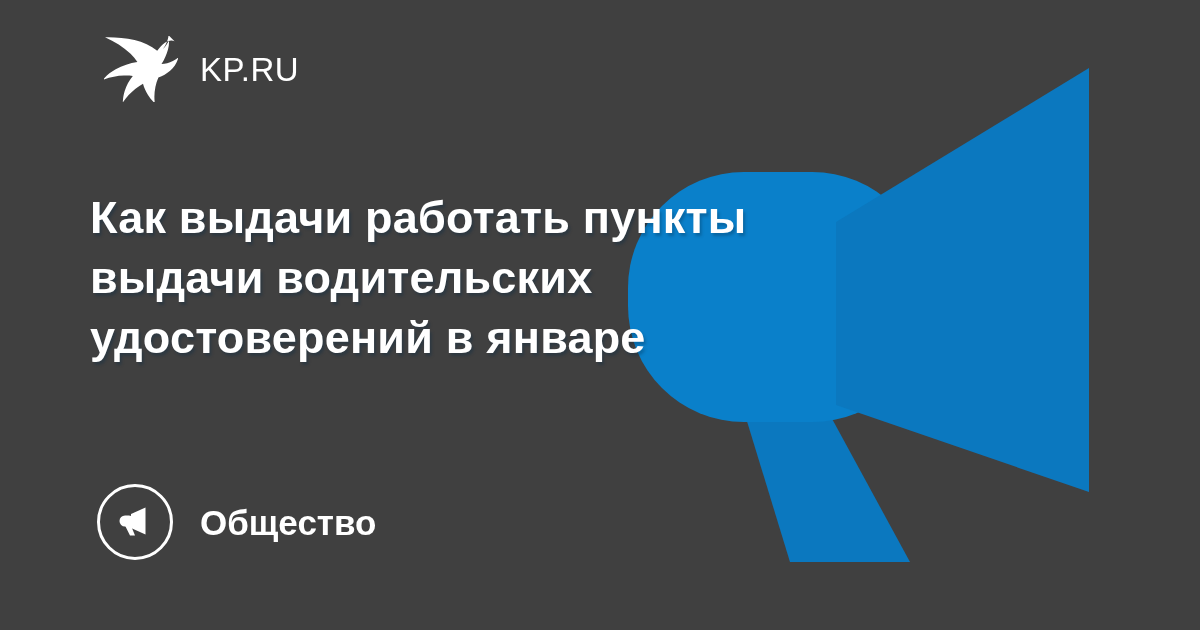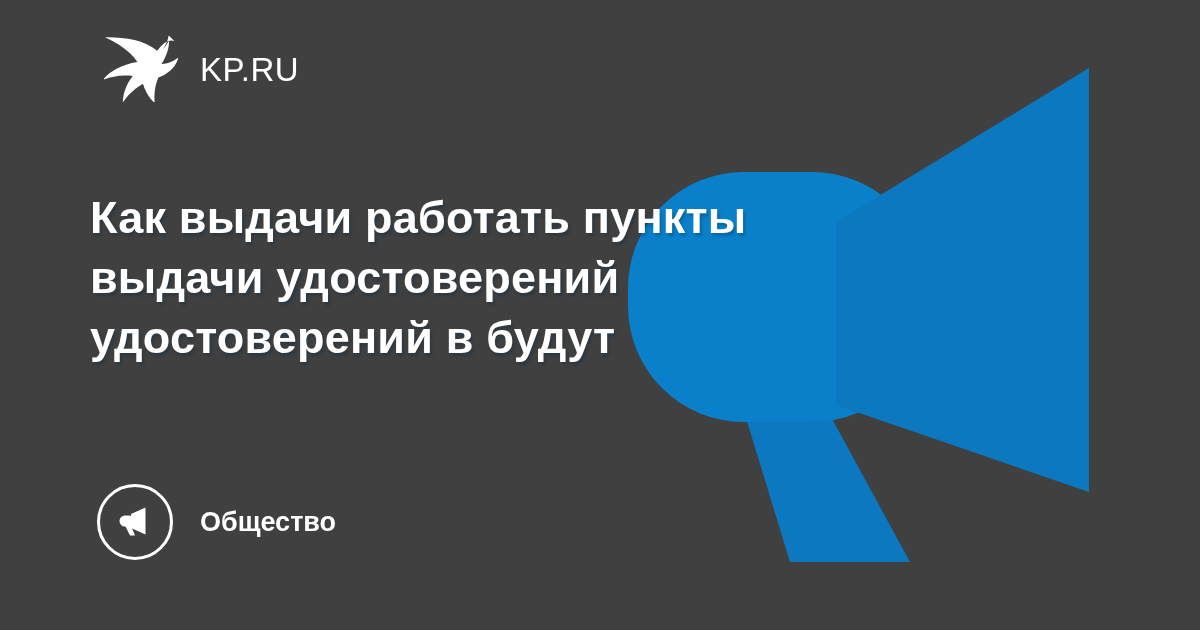--- a/index.html
+++ b/index.html
@@ -93,21 +93,21 @@
     flex: 0 0 auto;
   }
   .category-icon {
     width: 40px;
     height: 40px;
     display: block;
   }
   .category-label {
     margin-left: 27px;
     color: #ffffff;
-    font-size: 27px;
+    font-size: 35px;
     font-weight: 700;
     line-height: 1;
     white-space: nowrap;
   }
 </style>
 </head>
 <body>
 
 <div class="card">
 
@@ -135,22 +135,22 @@
                -3.3 2.8-7.2 4.8-11.3 5.9-1.9 0.5-3.8 0.8-5.7 0.9
                2.8-4.6 5.1-9.5 6.5-14.7 0.8-3.0 1.2-6.1 1.0-9.0
                -1.5 3.2-3.6 6.1-6.1 8.6
                2.3-2.9 4.0-6.2 4.9-9.7 0.4-1.4 0.6-2.8 0.7-4.1z"></path>
     </svg>
     <span class="brand-name">KP.RU</span>
   </div>
 
   <h1 class="headline">
     <span class="headline-line">Как выдачи работать пункты</span>
-    <span class="headline-line">выдачи удостоверений</span>
-    <span class="headline-line">удостоверений в будут</span>
+    <span class="headline-line">выдачи водительских</span>
+    <span class="headline-line">удостоверений в январе</span>
   </h1>
 
   <div class="category">
     <span class="category-circle">
       <svg class="category-icon" viewBox="0 0 40 40" aria-hidden="true">
 
         <polygon points="9.5,22.5 14.5,20.0 20.0,33.5 15.0,33.5" fill="#ffffff"></polygon>
 
         <rect x="4.5" y="13.5" width="15" height="11" rx="5.5" ry="5.5" fill="#ffffff"></rect>
 

